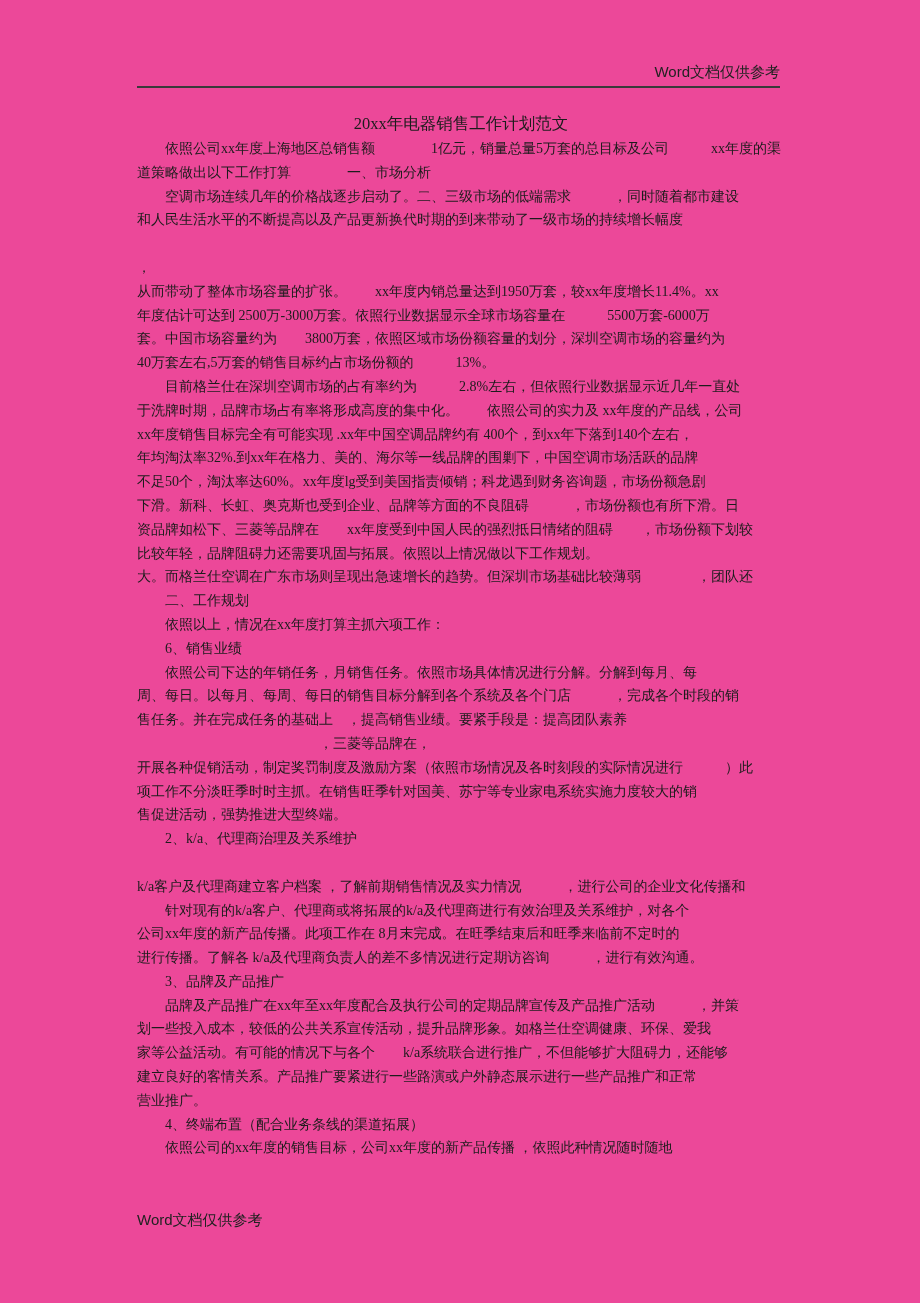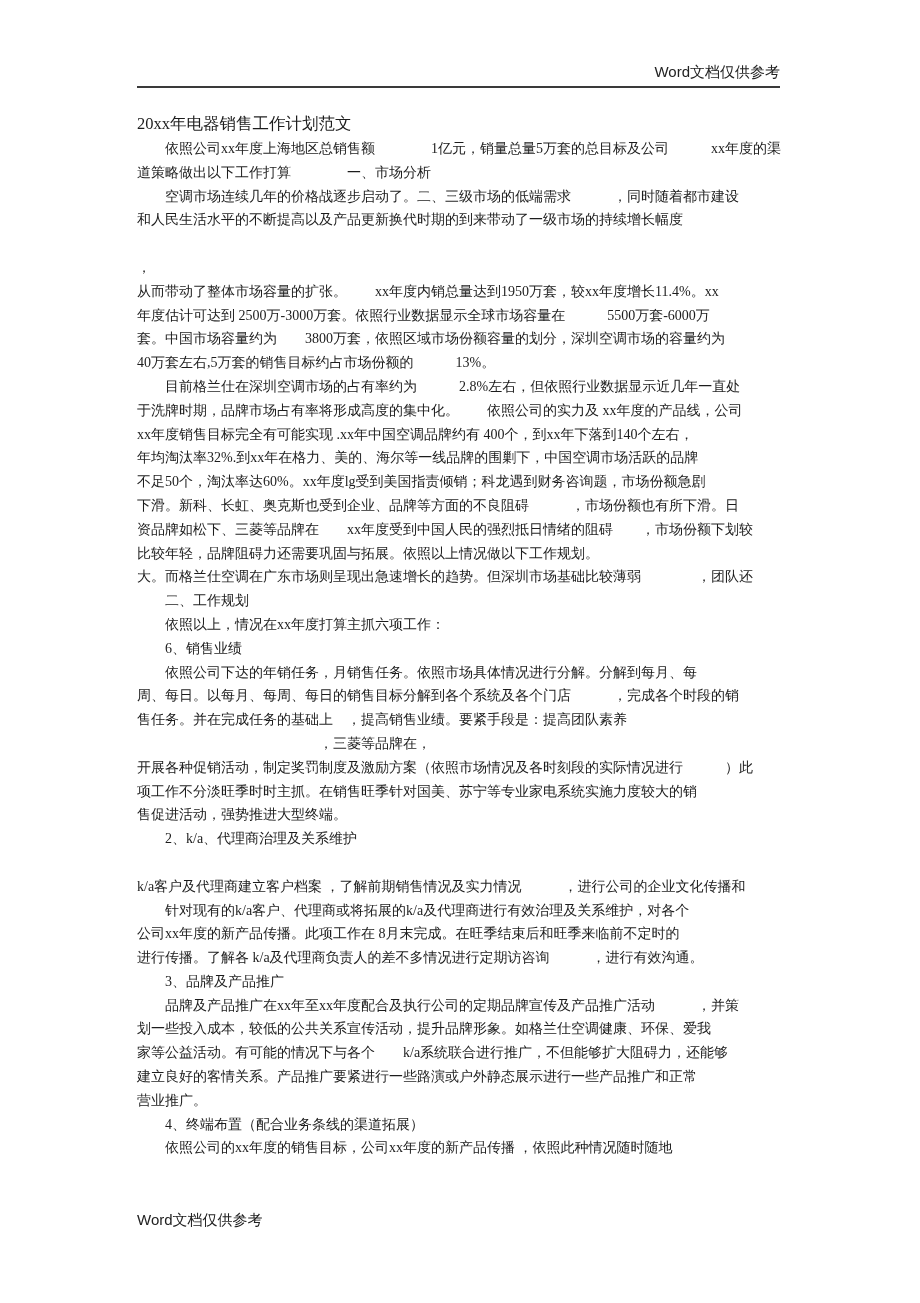--- a/index.html
+++ b/index.html
@@ -1,19 +1,19 @@
 <!DOCTYPE html>
 <html><head>
 <meta charset="utf-8">
 <style>
   html,body{margin:0;padding:0;background:#e9e9e9;}
   .page{
     position:relative;
     width:920px;height:1303px;
-    background:#ffffff;
+    background:#ec4899;
     margin:0 auto;
     font-family:"Liberation Serif","DejaVu Serif",serif;
     color:#1c1c1c;
     overflow:hidden;
   }
   .header-note{
     position:absolute;
     left:137px;top:62px;width:643px;
     text-align:right;
     font-family:"Liberation Sans","DejaVu Sans",sans-serif;
@@ -25,20 +25,21 @@
     position:absolute;
     left:137px;top:86px;width:643px;height:0;
     border-top:2px solid #3a3a3a;
   }
   .doc-title{
     position:absolute;
     left:137px;top:112px;width:648px;
     margin:0;
     font-size:16.5px;font-weight:400;
     line-height:24px;
+    text-align:center;
     white-space:pre;
   }
   .doc-body{
     position:absolute;
     left:137px;top:137px;width:660px;
   }
   .doc-body .line{
     height:23.8px;
     line-height:23.8px;
     font-size:14px;

